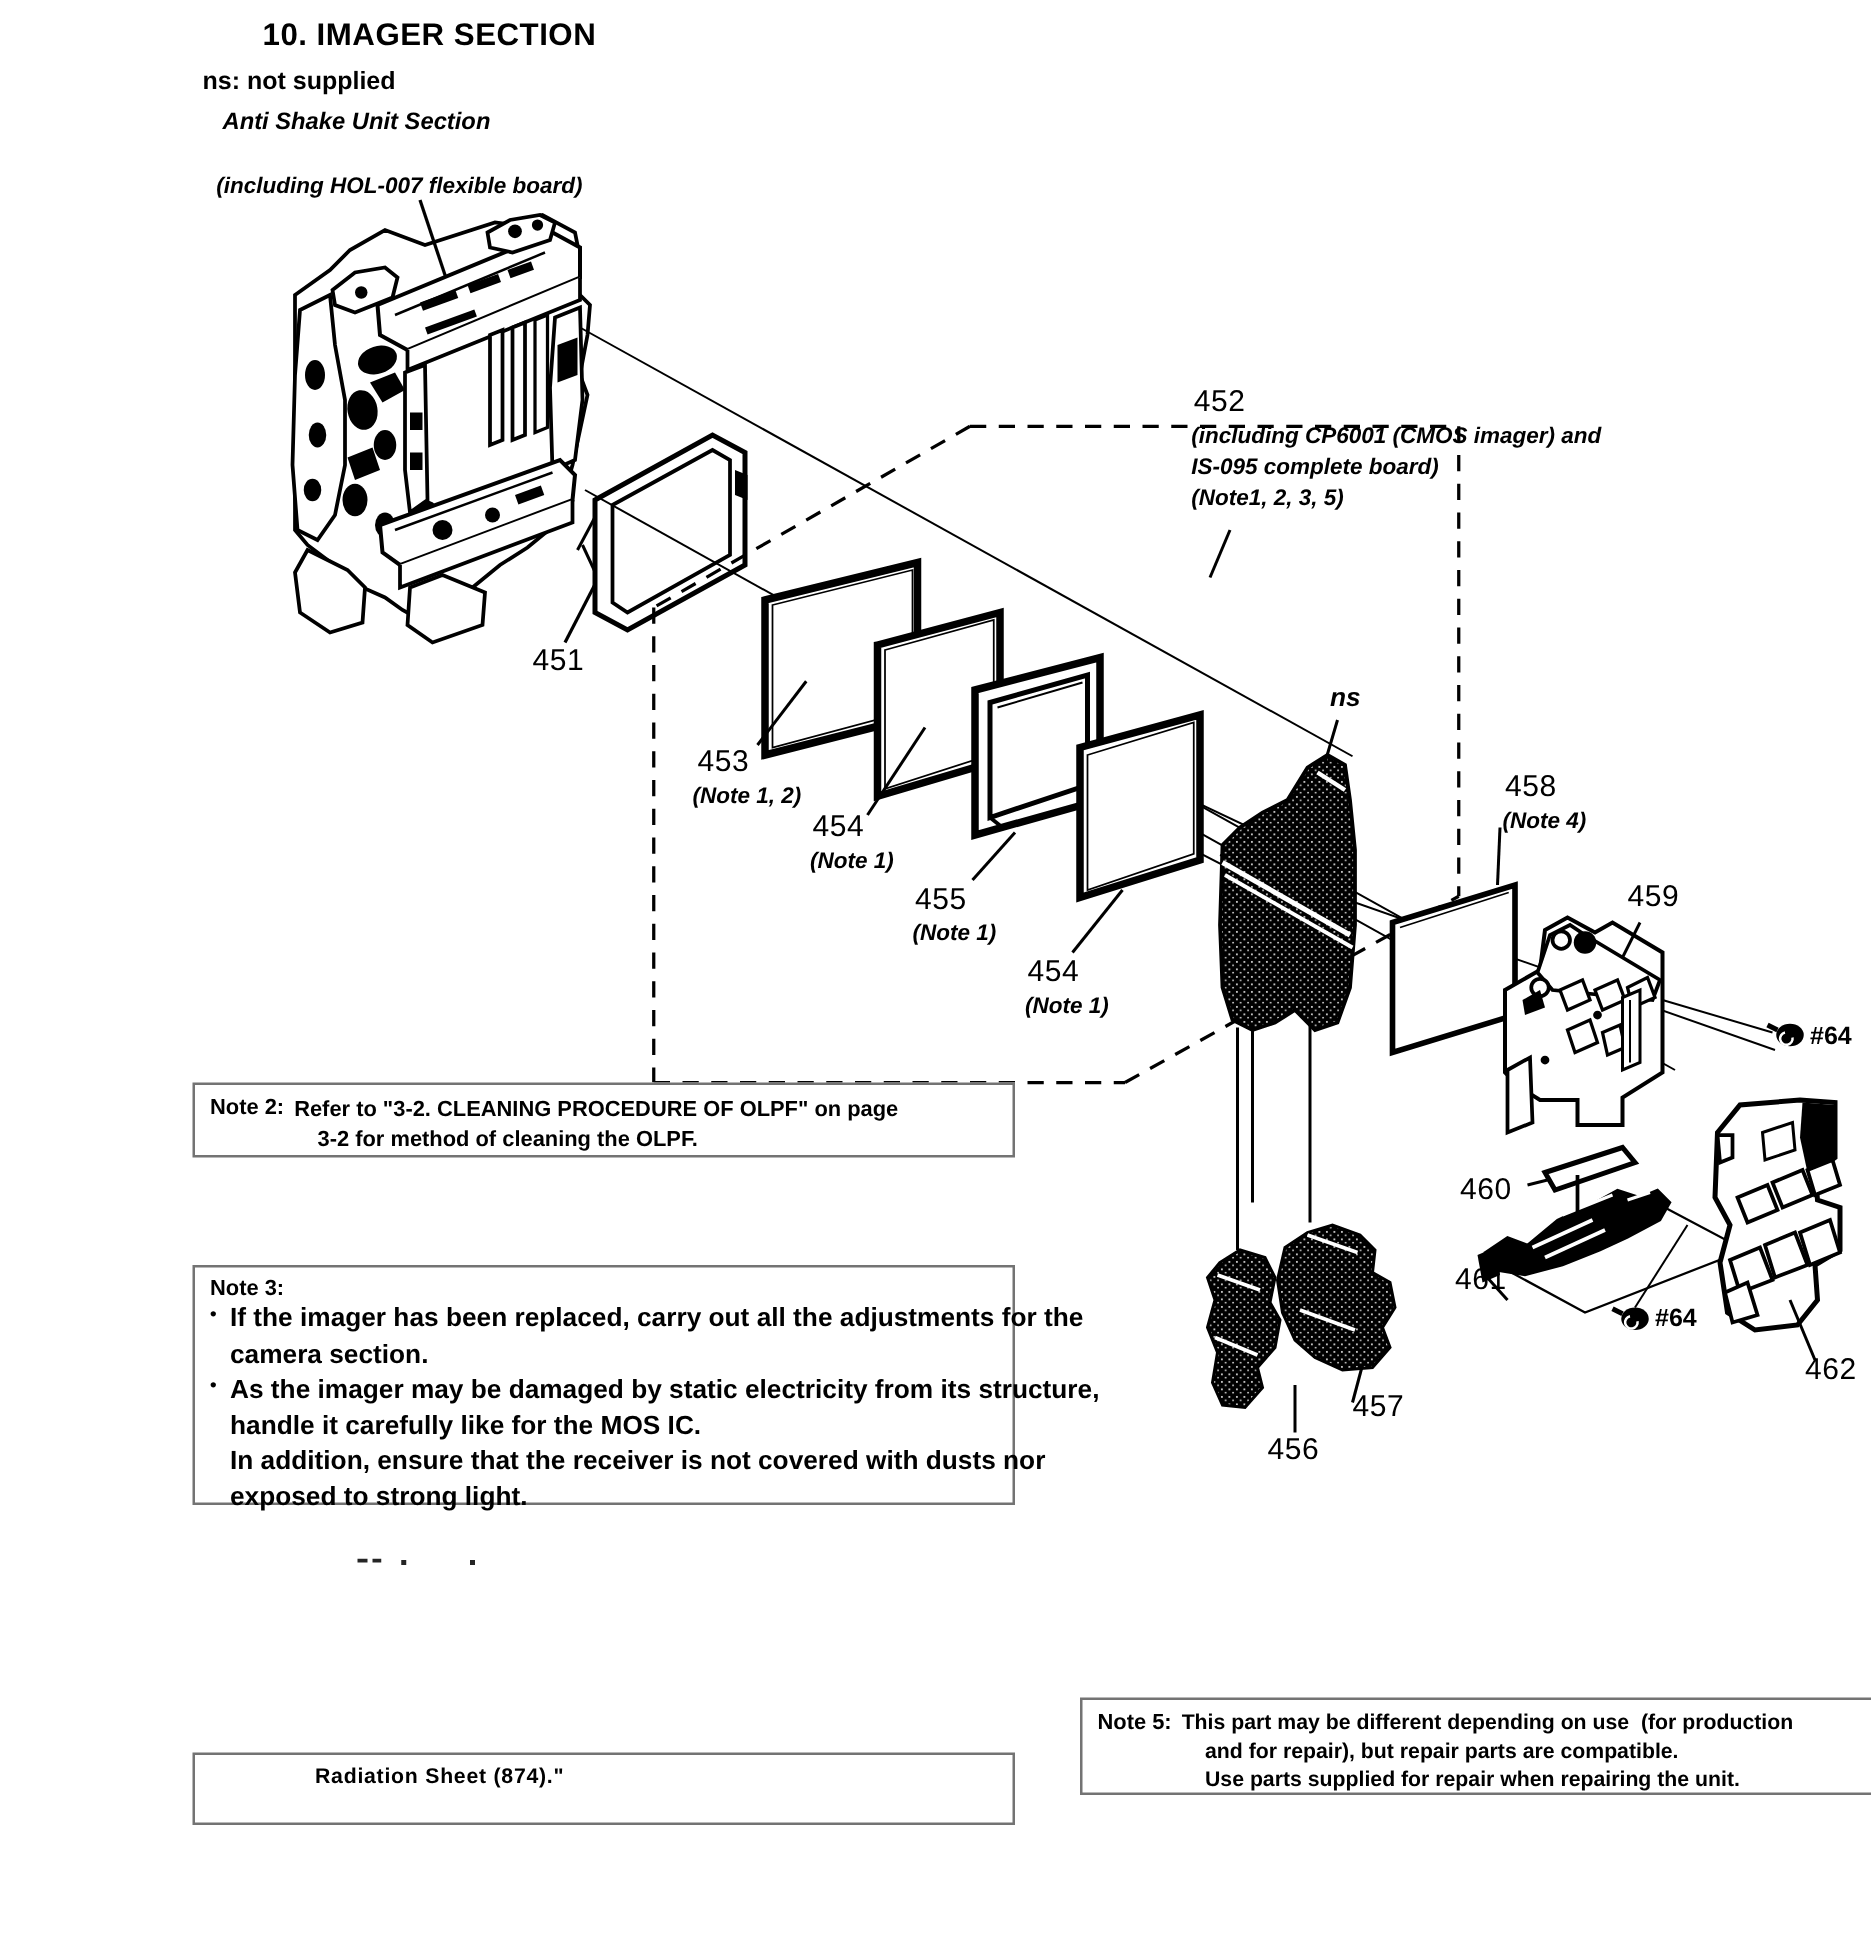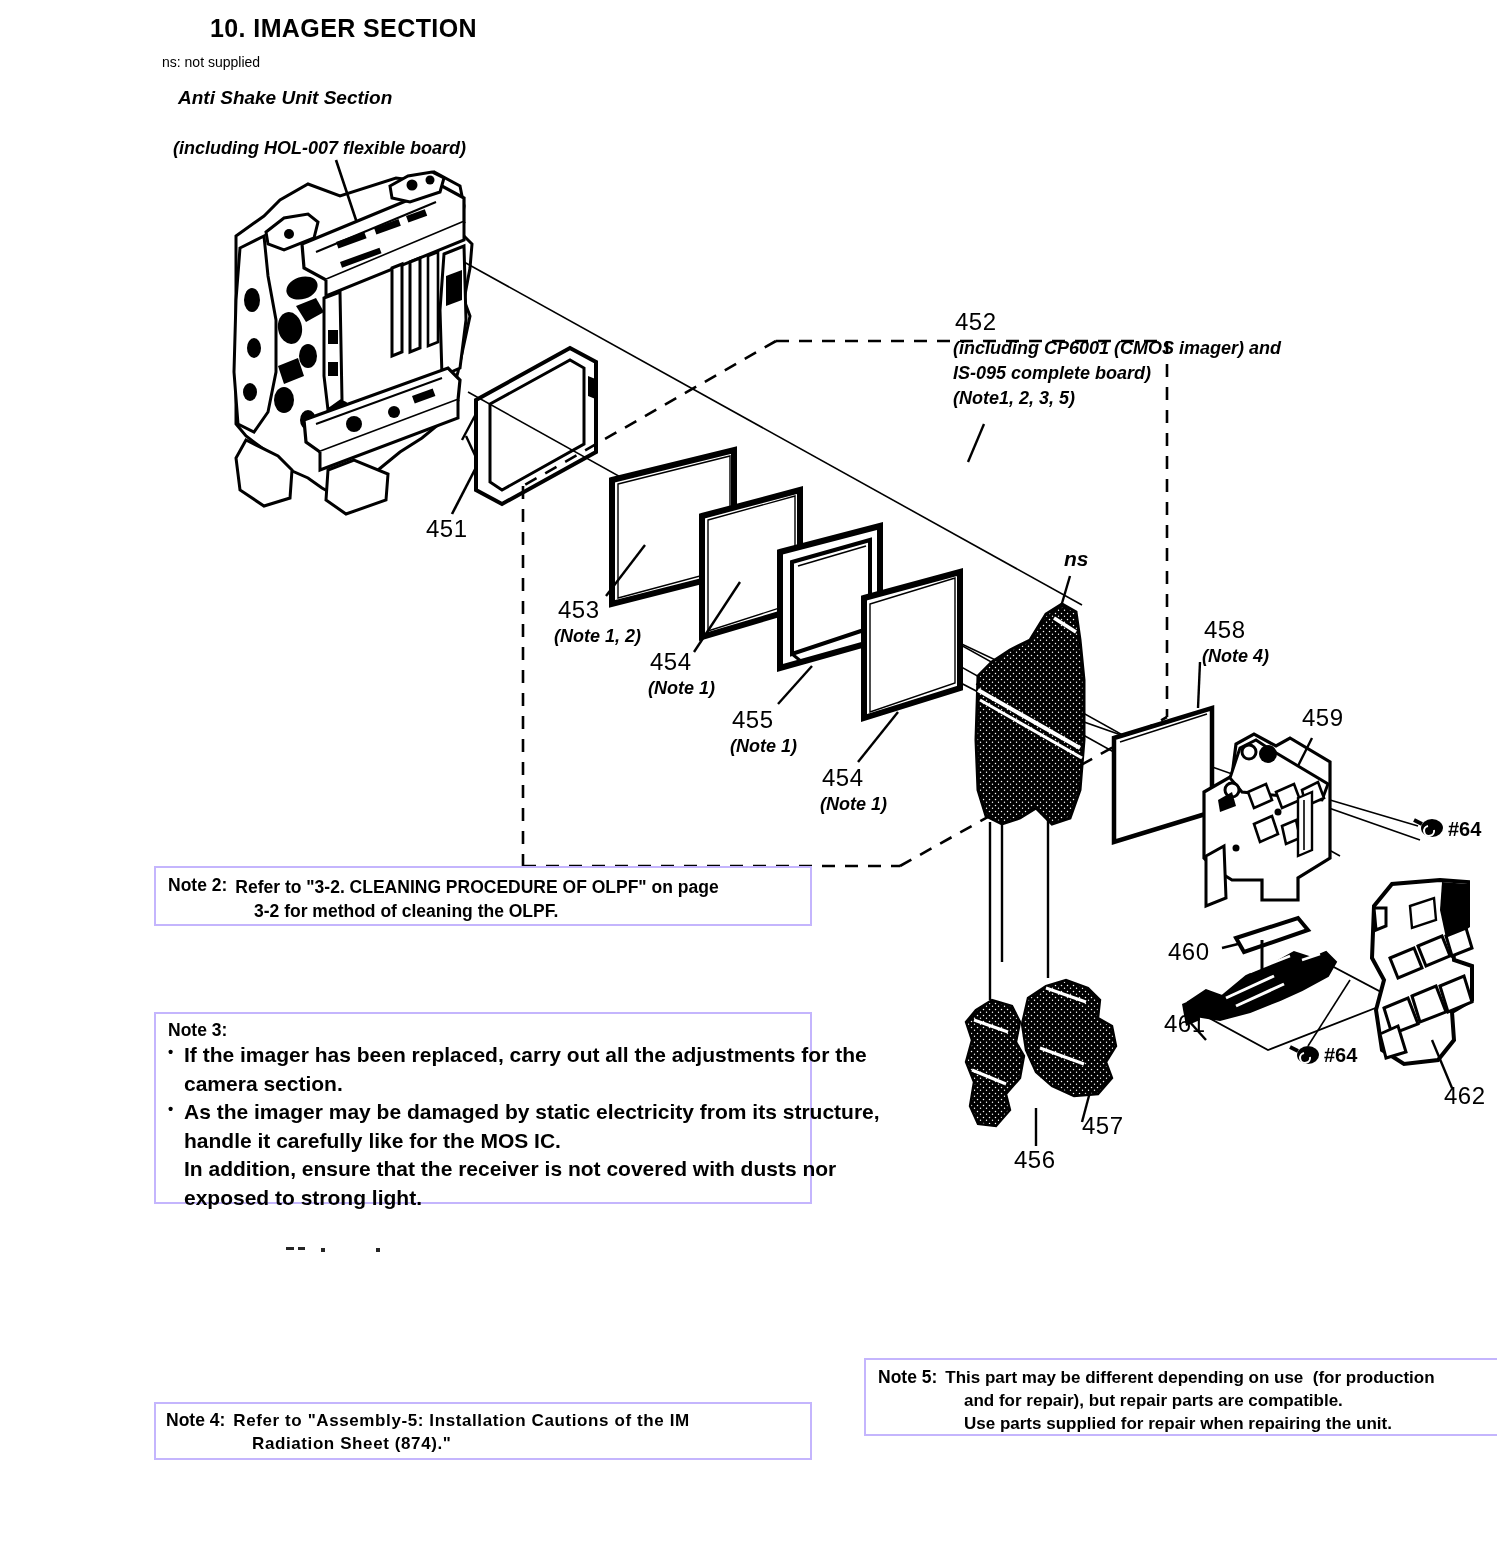--- a/index.html
+++ b/index.html
@@ -9,39 +9,39 @@
     font-family:"Liberation Sans", sans-serif;color:#000;
   }
   .canvas{position:absolute;left:0;top:0;width:1478px;height:1566px;margin-left:40px;}
   svg.art{position:absolute;left:0;top:0;width:1497px;height:1566px;}
 
   
   .t{position:absolute;white-space:pre;}
   #section-title{
     left:170px;top:14px;font-size:25px;font-weight:bold;letter-spacing:.4px;
   }
-  #ns-legend{left:122px;top:54px;font-size:14px;font-weight:400;}
+  #ns-legend{left:122px;top:54px;font-size:20px;font-weight:700;}
   #subsection{left:138px;top:87px;font-size:19px;font-weight:bold;font-style:italic;}
   #hol-note{left:133px;top:138px;font-size:18px;font-weight:bold;font-style:italic;}
 
   
   .pn{position:absolute;font-size:24px;font-weight:normal;white-space:pre;letter-spacing:.5px;}
   .pnote{position:absolute;font-size:18px;font-weight:bold;font-style:italic;white-space:pre;}
   .nslab{position:absolute;font-size:21px;font-weight:bold;font-style:italic;}
   .screwlab{position:absolute;font-size:20px;font-weight:bold;white-space:pre;}
 
   
   #cap452-num{left:915px;top:308px;}
   #cap452-l1{left:913px;top:338px;}
   #cap452-l2{left:913px;top:363px;}
   #cap452-l3{left:913px;top:388px;}
 
   
   .notebox{
-    position:absolute;border:2px solid #c4b5fd;background:#fff;box-sizing:border-box;
+    position:absolute;border:2px solid #737373;background:#fff;box-sizing:border-box;
   }
   .notebox .nbrow{display:flex;}
   .nlabel{font-weight:bold;font-size:17.5px;white-space:pre;}
   .ntext{font-size:17.5px;font-weight:600;white-space:pre;line-height:1.32;}
 
   #note2{left:114px;top:866px;width:658px;height:60px;padding:7px 10px 0 12px;}
   #note2 .ntext{line-height:1.38;}
 
   #note3{left:114px;top:1012px;width:658px;height:192px;padding:6px 10px 0 12px;}
   #note3 .ntext{line-height:1.36;font-size:21px;}
@@ -400,24 +400,20 @@
         <span class="bullet">•</span>
         <span class="ntext">As the imager may be damaged by static electricity from its structure,
 handle it carefully like for the MOS IC.
 In addition, ensure that the receiver is not covered with dusts nor
 exposed to strong light.</span>
       </li>
     </ul>
   </div>
 
   <div class="notebox" id="note4">
-    <div class="nbrow">
-      <span class="nlabel">Note 4:</span>
-      <span class="ntext" style="margin-left:8px;">Refer to "Assembly-5: Installation Cautions of the IM</span>
-    </div>
     <div class="ntext ind" style="margin-left:86px;">Radiation Sheet (874)."</div>
   </div>
 
   <div class="notebox" id="note5">
     <div class="nbrow">
       <span class="nlabel">Note 5:</span>
       <span class="ntext" style="margin-left:8px;">This part may be different depending on use  (for production</span>
     </div>
     <div class="ntext ind" style="margin-left:86px;">and for repair), but repair parts are compatible.</div>
     <div class="ntext ind" style="margin-left:86px;">Use parts supplied for repair when repairing the unit.</div>

